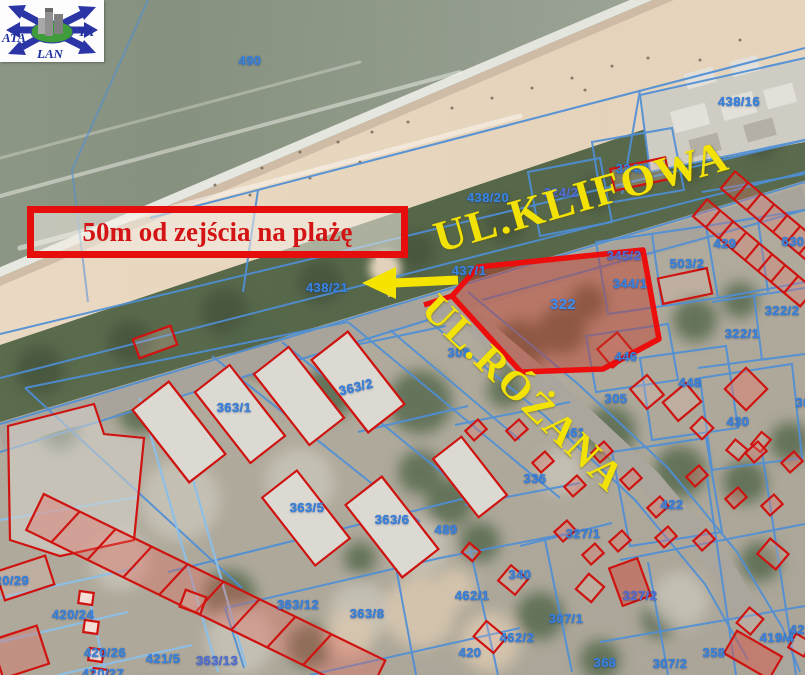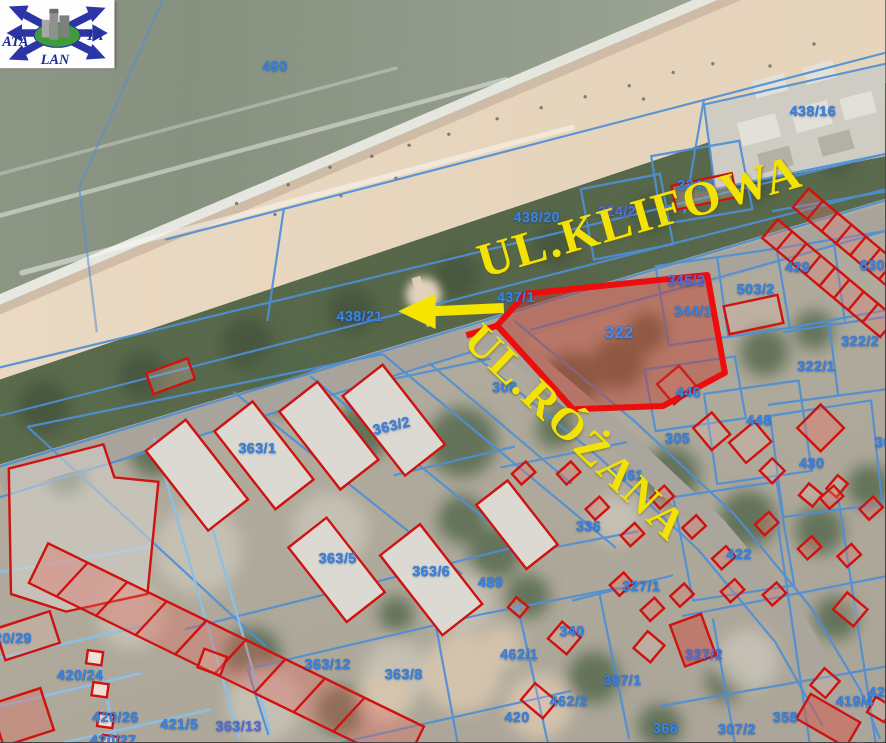--- a/index.html
+++ b/index.html
@@ -398,20 +398,23 @@
       <div class="plabel" style="left: 73px; top: 614px;">420/24</div>
       <div class="plabel" style="left: 105px; top: 652px;">420/26</div>
       <div class="plabel" style="left: 103px; top: 673px;">420/27</div>
       <div class="plabel" style="left: 801px; top: 629px;">421</div>
     </div>
   <div class="plabel" id="parcel-322-label" style="left:563px;top:303px;">322</div>
 
   <div class="street" id="street-klifowa">UL.KLIFOWA</div>
   <div class="street" id="street-rozana">UL.RÓŻANA</div>
 
+  <div id="annotation-box">
+    <span>50m od zejścia na plażę</span>
+  </div>
 
   <div id="logo">
     <svg width="104" height="62" viewBox="0 0 104 62">
       <rect x="0" y="0" width="104" height="62" fill="#fdfdfd"></rect>
       <g stroke="#2c35a5" stroke-width="7">
         <line x1="58" y1="26" x2="82" y2="14"></line>
           <line x1="46" y1="26" x2="22" y2="13"></line>
         <line x1="46" y1="34" x2="22" y2="47"></line>
           <line x1="58" y1="34" x2="82" y2="46"></line>
         <line x1="40" y1="30" x2="20" y2="30"></line>

